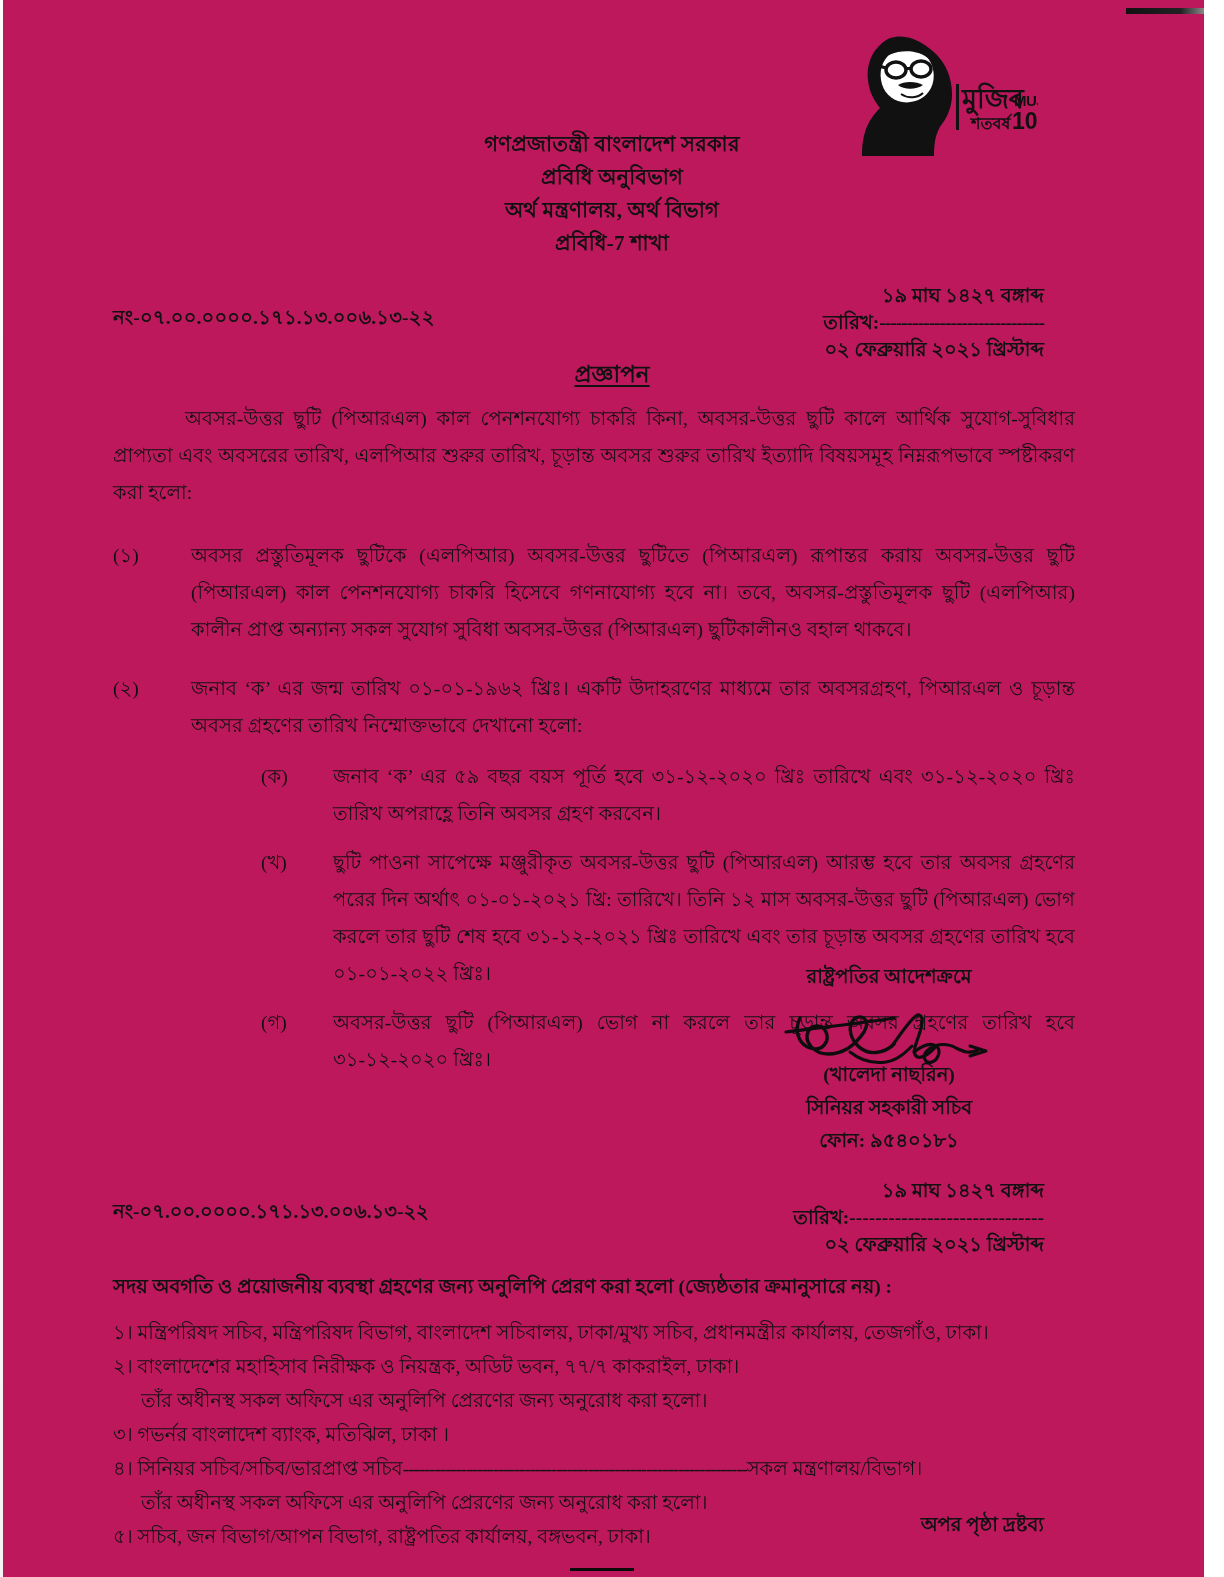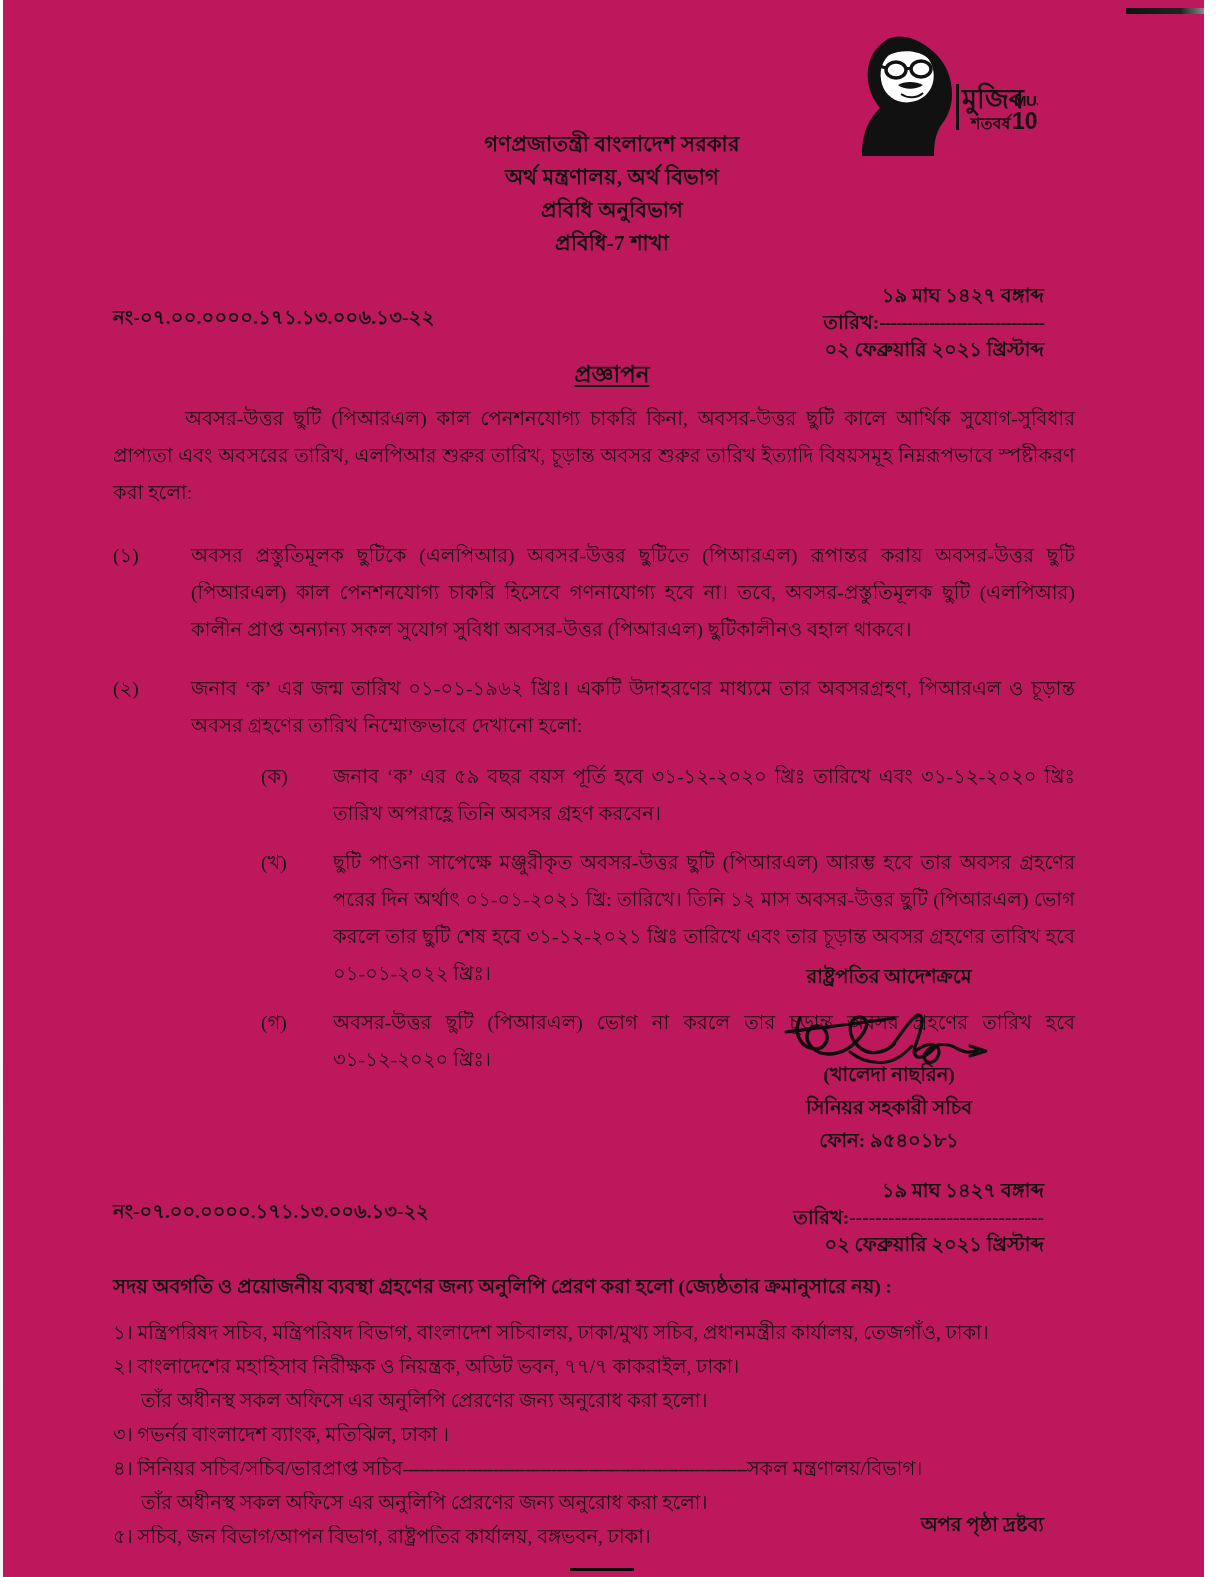--- a/index.html
+++ b/index.html
@@ -284,22 +284,22 @@
         <text x="124" y="86" font-family="'Liberation Sans', sans-serif" font-size="27" font-weight="700" fill="#111">মুজিব</text>
         <text x="133" y="107" font-family="'Liberation Sans', sans-serif" font-size="16" font-weight="700" fill="#111">শতবর্ষ</text>
         <text x="176" y="84" font-family="'Liberation Sans', sans-serif" font-size="15" font-weight="700" letter-spacing="-0.5" fill="#111">MUJIB</text>
         <text x="174" y="107" font-family="'Liberation Sans', sans-serif" font-size="23" font-weight="700" fill="#111">100</text>
       </g>
     </svg>
   </div>
 
   <div class="masthead">
     <div class="ln">গণপ্রজাতন্ত্রী বাংলাদেশ সরকার</div>
+    <div class="ln">প্রবিধি অনুবিভাগ</div>
     <div class="ln">অর্থ মন্ত্রণালয়, অর্থ বিভাগ</div>
-    <div class="ln">প্রবিধি অনুবিভাগ</div>
     <div class="ln">প্রবিধি-7 শাখা</div>
   </div>
 
   <div class="memo-left">নং-০৭.০০.০০০০.১৭১.১৩.০০৬.১৩-২২</div>
   <div class="memo-right">
     <div class="dateline">১৯ মাঘ ১৪২৭ বঙ্গাব্দ</div>
     <div class="dateline">
       <span>তারিখ:</span><span class="dots">------------------------------</span>
     </div>
     <div class="dateline">০২ ফেব্রুয়ারি ২০২১ খ্রিস্টাব্দ</div>

